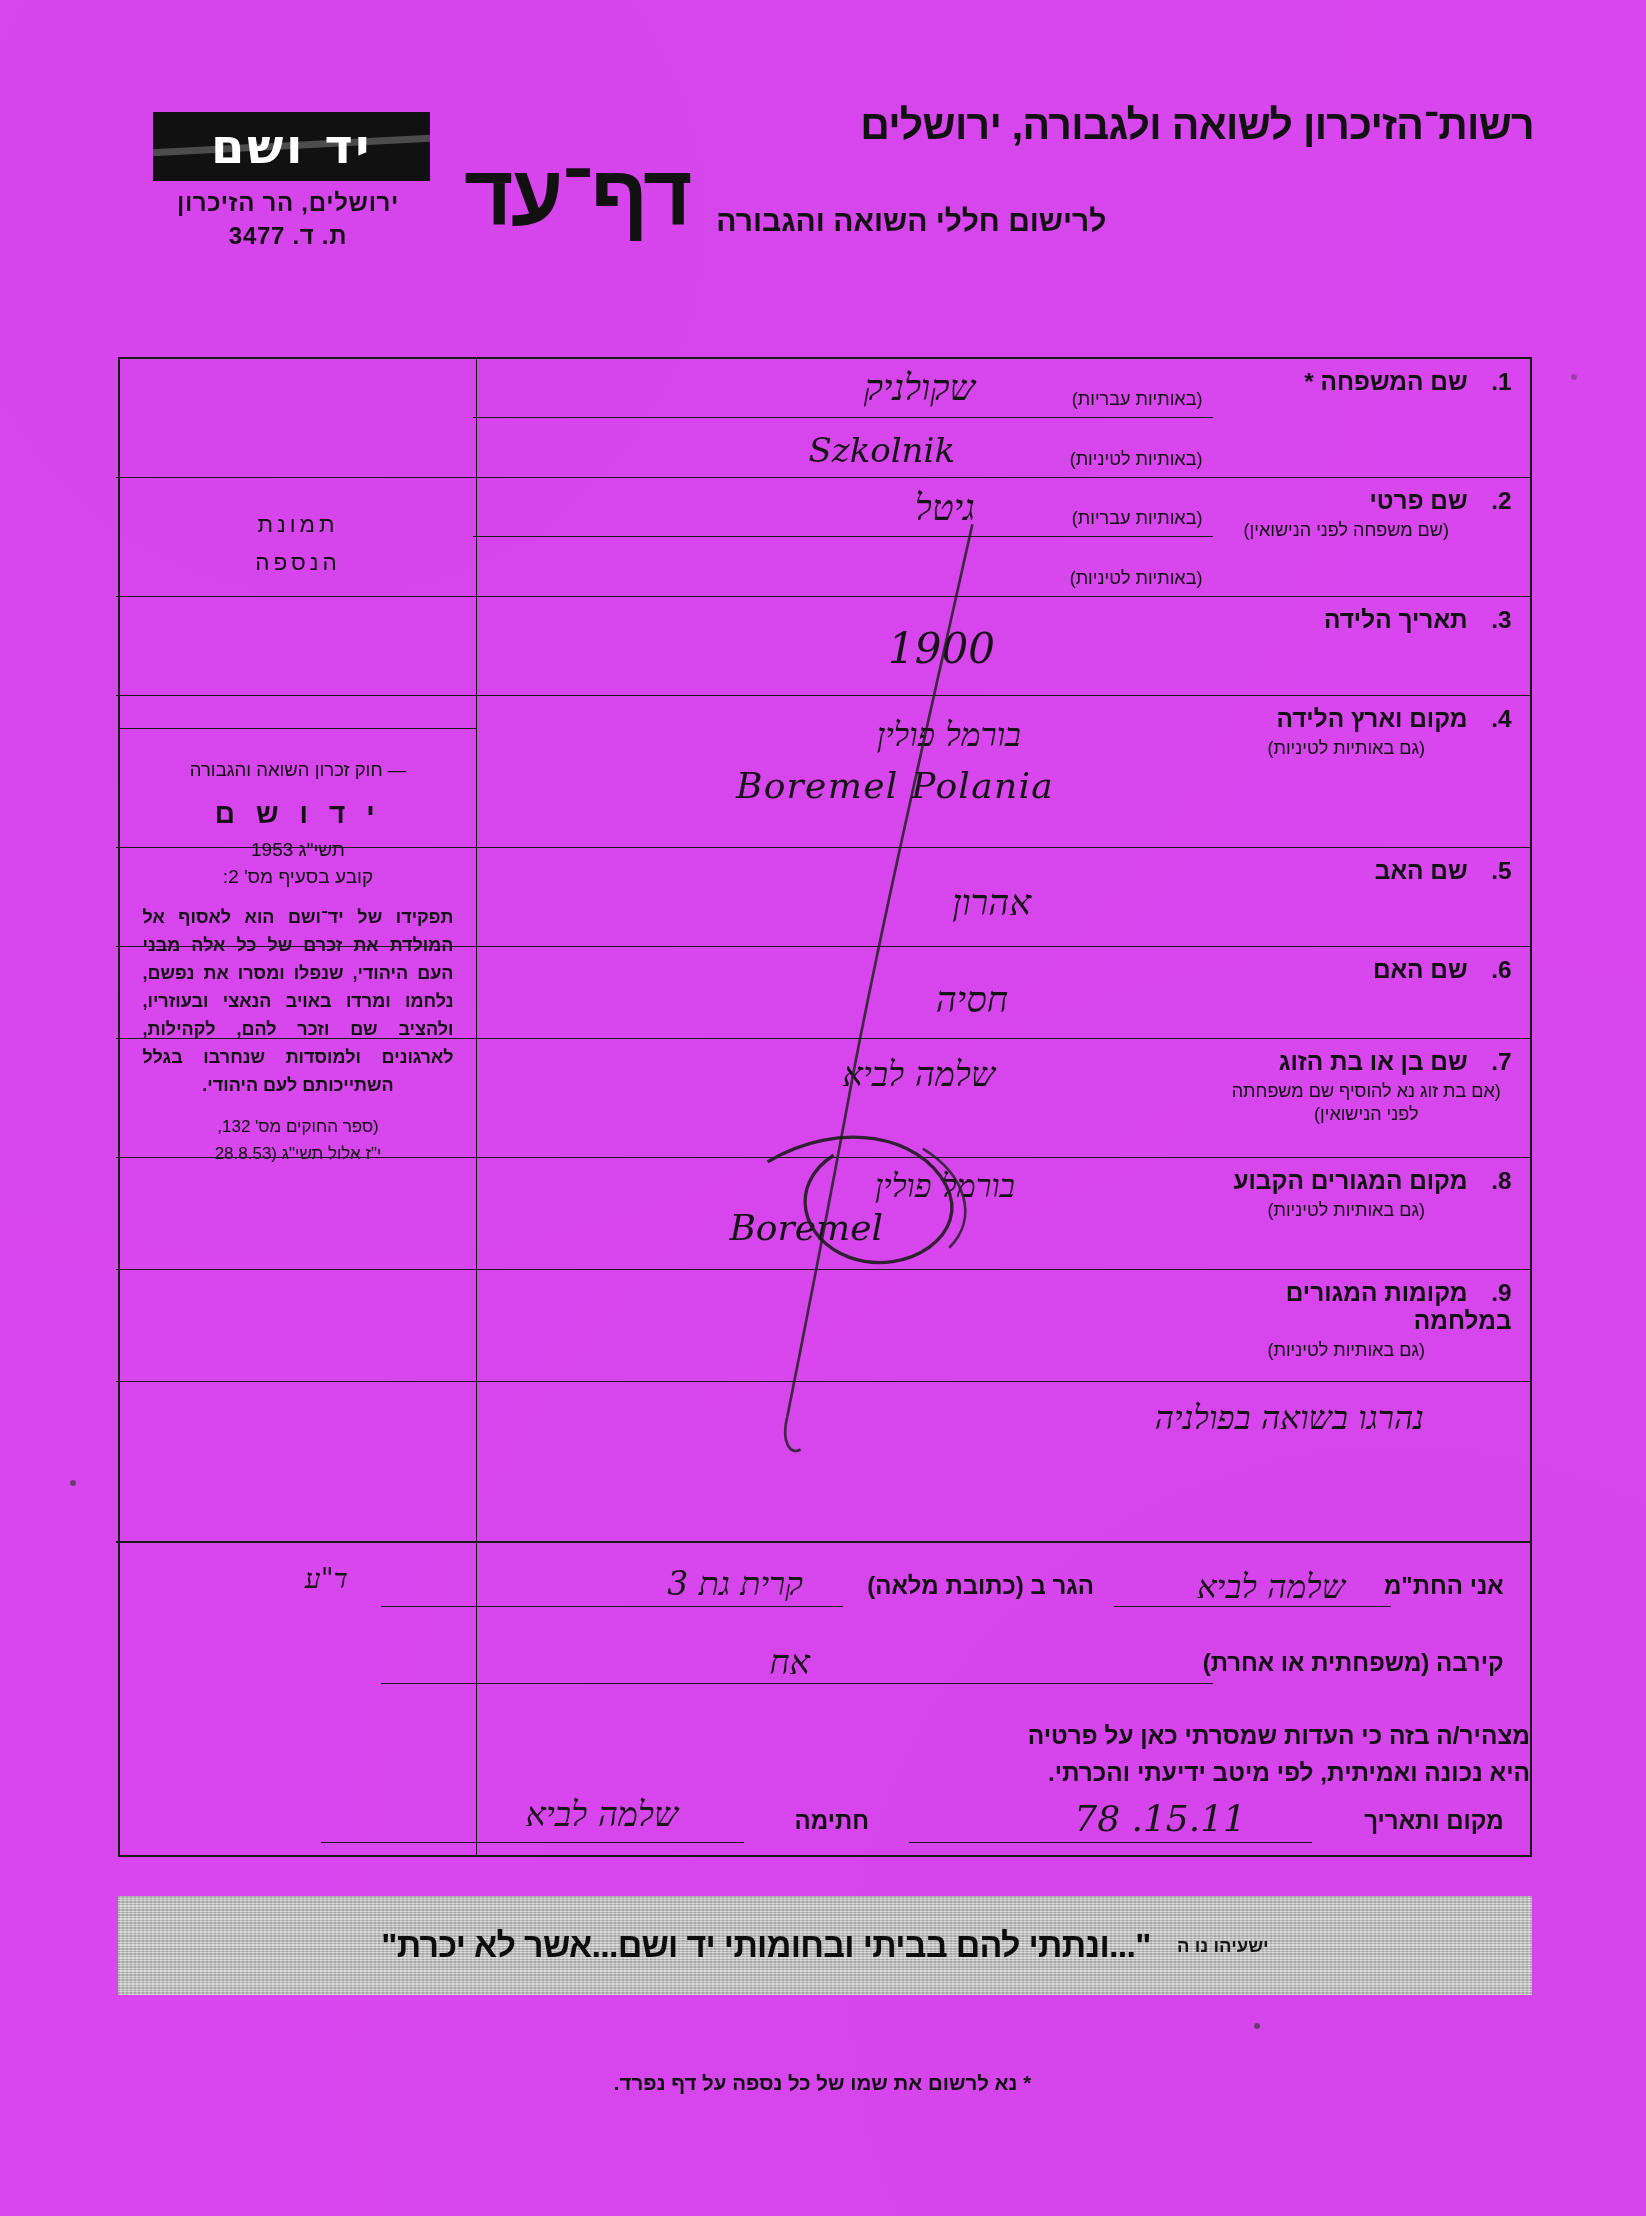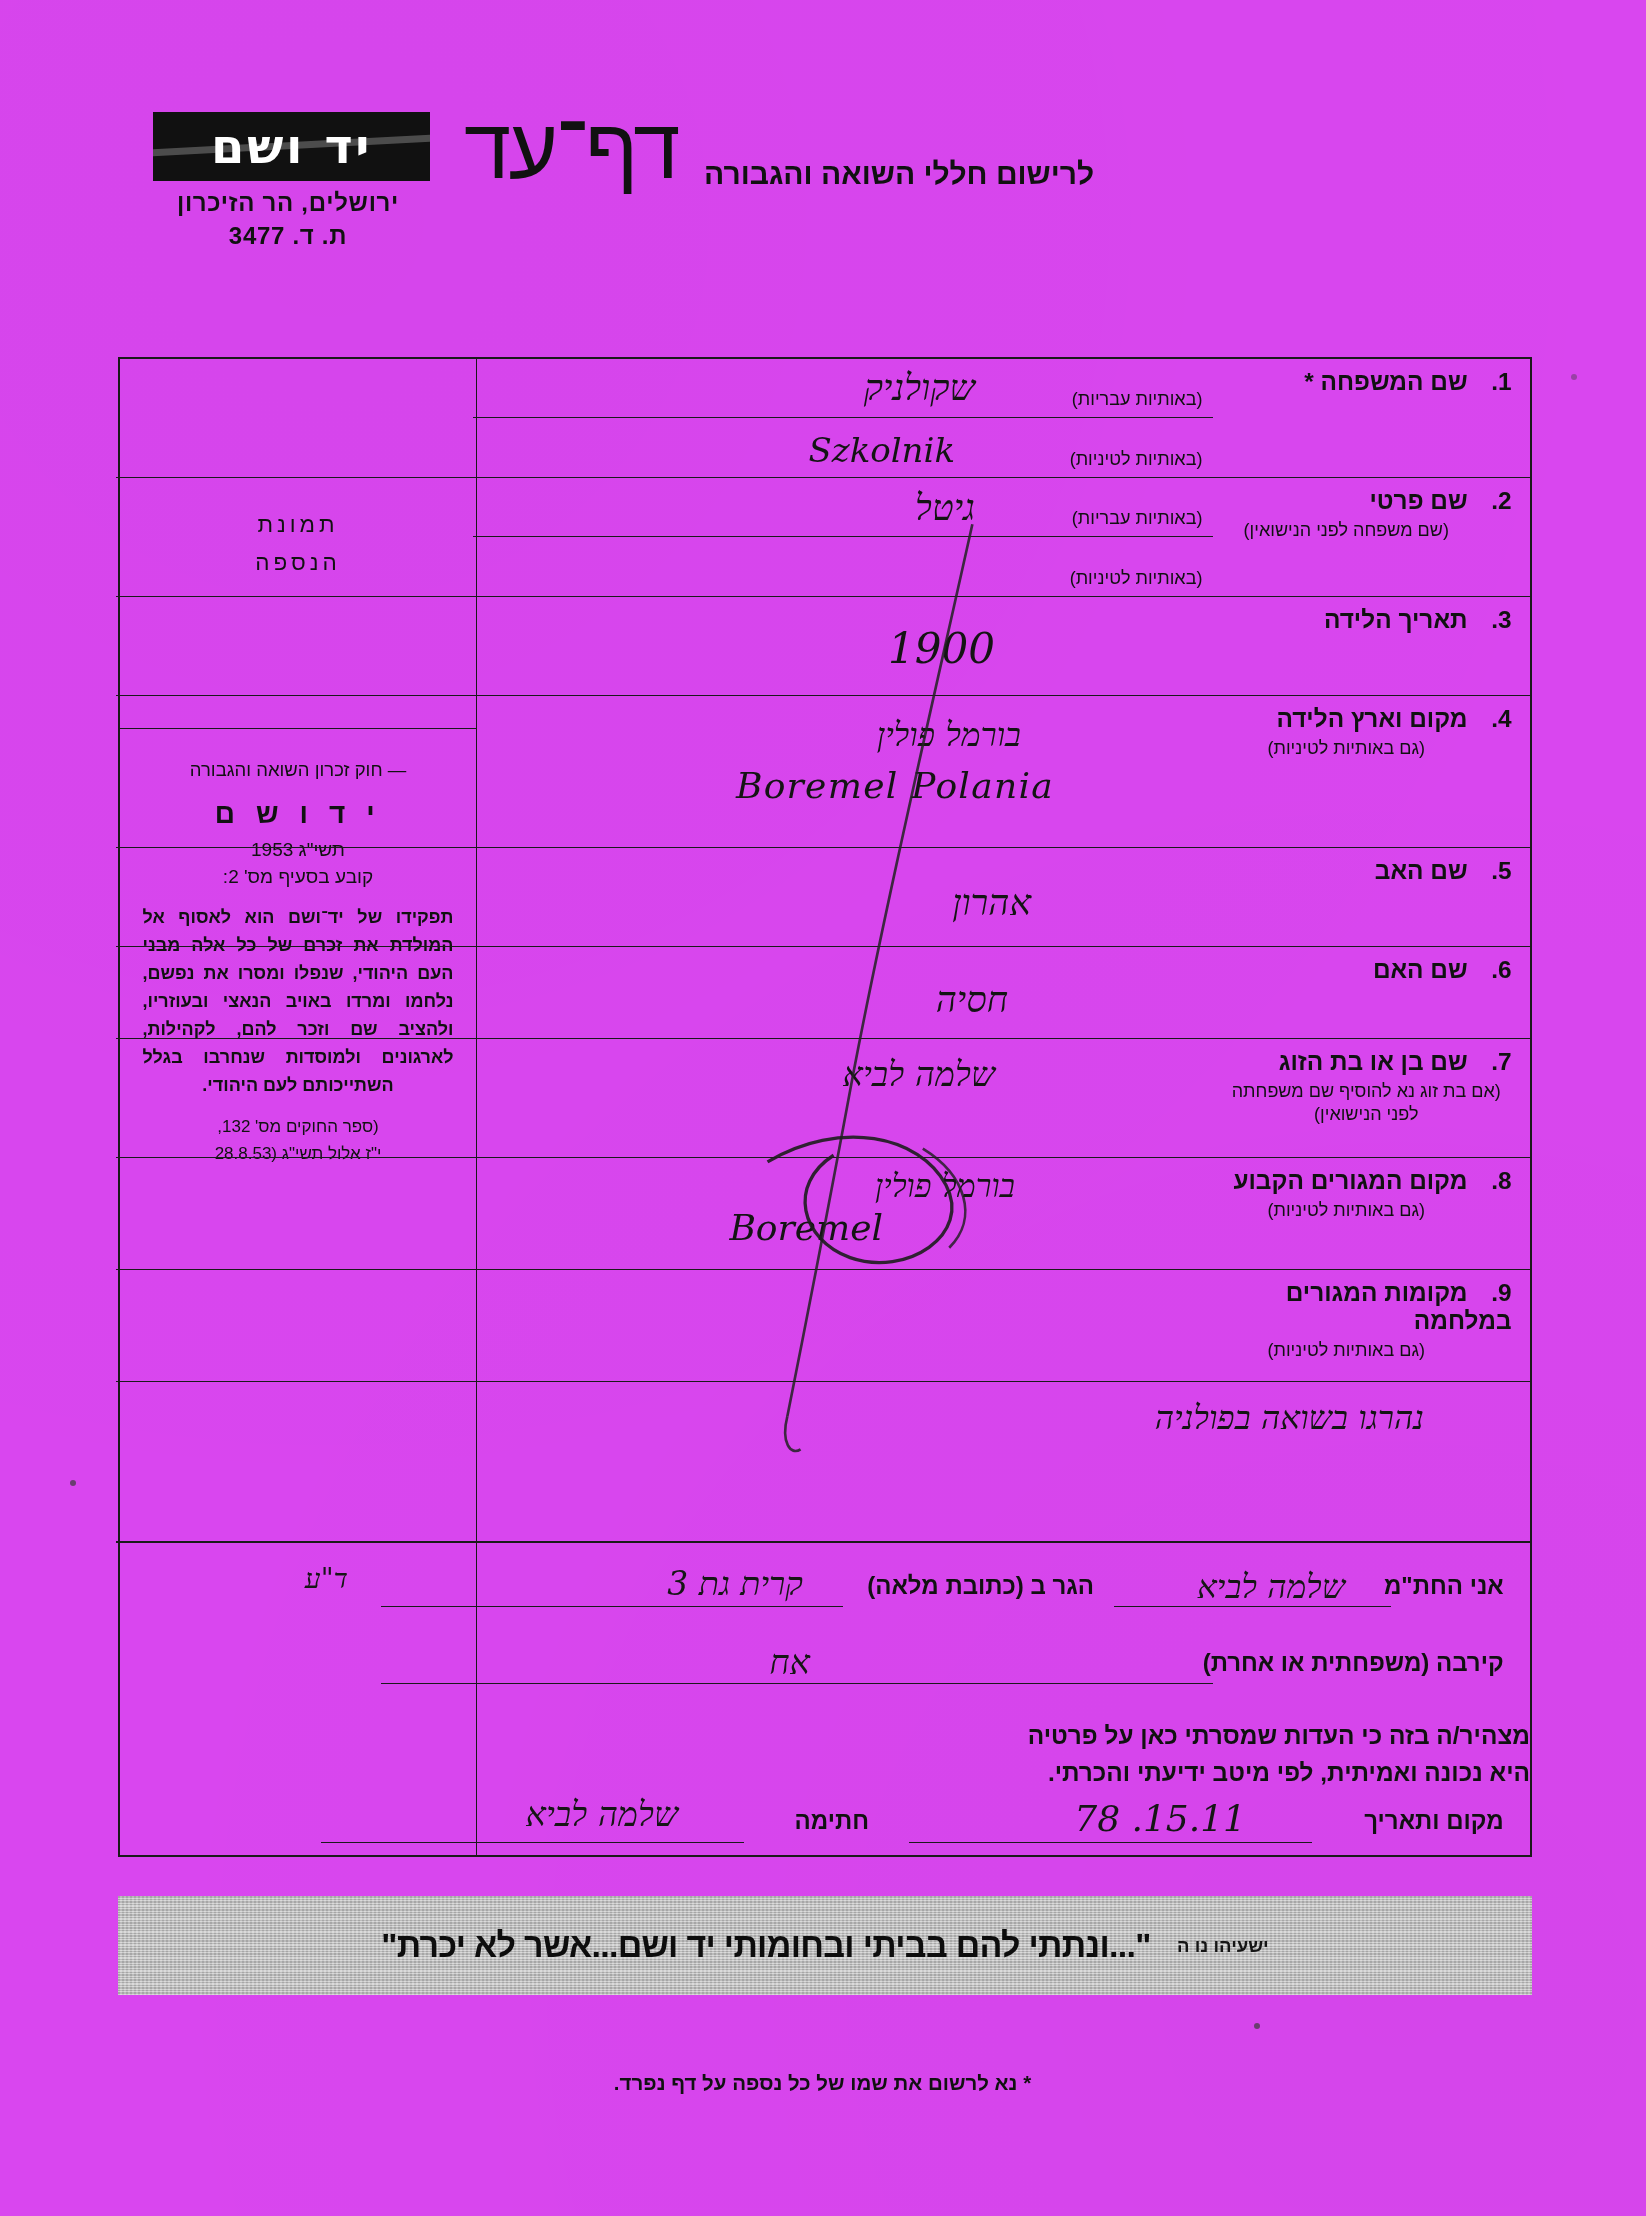--- a/index.html
+++ b/index.html
@@ -85,21 +85,21 @@
     width: 1070px;
     text-align: right;
   }
   .title-line1 {
     font-size: 41px;
     font-weight: bold;
     letter-spacing: -0.7px;
   }
   .title-big {
     font-size: 85px;
-    font-weight: normal;
+    font-weight: bold;
     line-height: 1.0;
     margin-top: 4px;
     letter-spacing: -2.6px;
   }
   .title-line3 {
     font-size: 30px;
     font-weight: bold;
     margin-top: 2.6px;
   }
   .title-row {
@@ -348,20 +348,21 @@
   <div class="scan-tint"></div>
 
   <div class="header">
     <div class="logo-box">
       <div class="logo-mark">יד ושם</div>
       <div class="logo-sub1">ירושלים, הר הזיכרון</div>
       <div class="logo-sub2">ת. ד. 3477</div>
     </div>
 
     <div class="header-titles">
+      <div class="title-line1">רשות־הזיכרון לשואה ולגבורה, ירושלים</div>
       <div class="title-row">
         <div class="title-big">דף־עד</div>
         <div class="title-line3">לרישום חללי השואה והגבורה</div>
       </div>
     </div>
   </div>
 
   <div class="frame">
 
     <div class="side-col">

